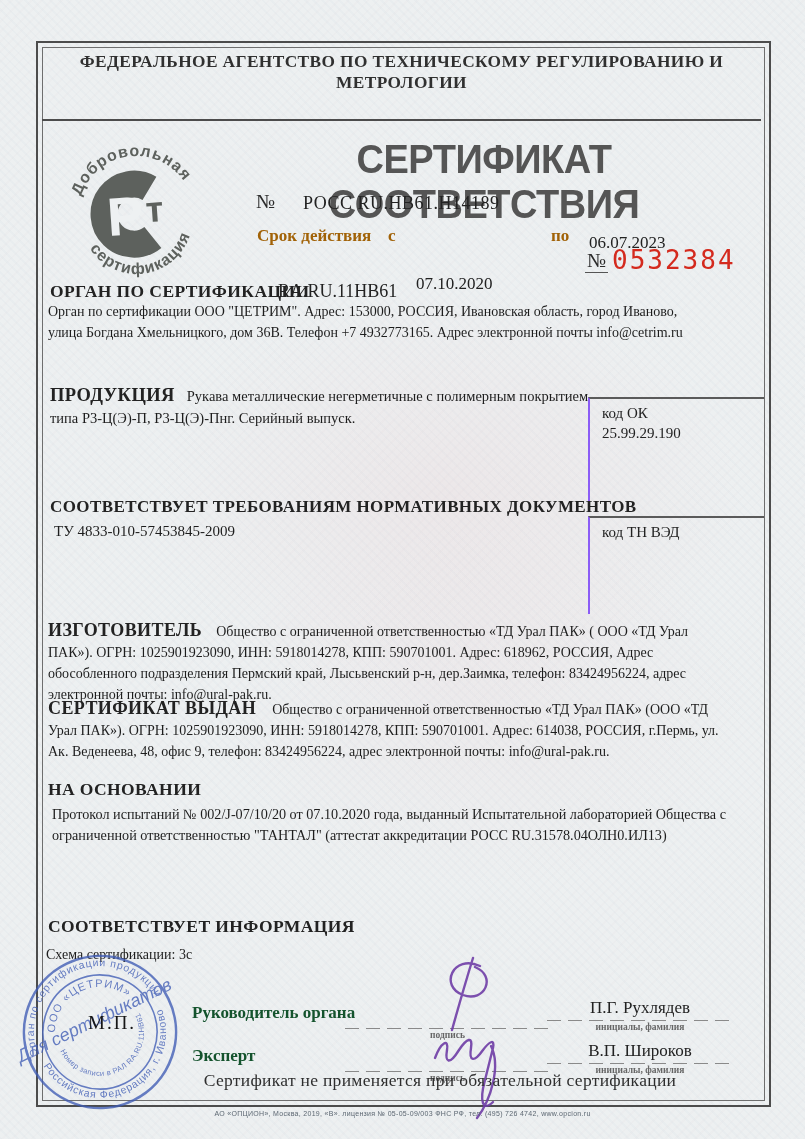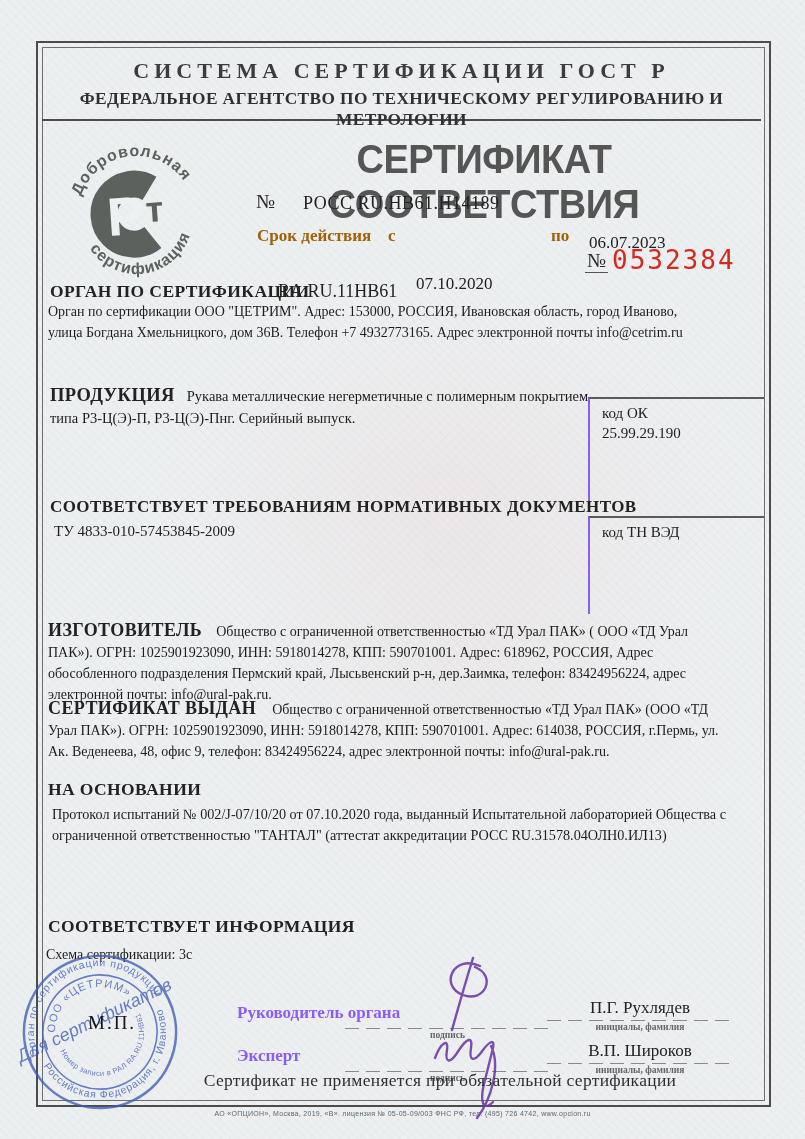--- a/index.html
+++ b/index.html
@@ -40,21 +40,21 @@
                   letter-spacing:2px; }
 
   .sec-heading { font-weight:bold; font-size:17px; letter-spacing:0.4px; color:#222; }
   .sec-body { font-size:14px; line-height:1.5; color:#1d1d1d; }
 
   .code-box { position:absolute; border-top:2px solid #5a5a5a; border-left:2px solid #8b5cf6;
               padding:6px 0 0 12px; font-size:15px; color:#222; }
   .code-box .code-val { margin-top:3px; font-size:15px; }
 
   
-  .sig-role { position:absolute; font-weight:bold; font-size:17px; color:#8b5cf6;margin-left:45px; }
+  .sig-role { position:absolute; font-weight:bold; font-size:17px; color:#14532d; }
   .dash-line { height:1px;
                background-image:repeating-linear-gradient(90deg,#8a8a8a 0 14px, transparent 14px 21px); }
   .sign-slot { position:absolute; width:205px; }
   .sign-slot .dash-line { margin-top:22px; }
   .caption { font-size:9.5px; color:#666; text-align:center; margin-top:1px;font-weight:bold; }
   .name-slot { position:absolute; width:186px; text-align:center; }
   .name-slot .nm { font-size:17px; color:#222; padding-bottom:2px; }
   .note-line { position:absolute; left:120px; top:1070px; width:640px; text-align:center;
                font-size:17.5px; letter-spacing:0.3px; color:#2e2e2e; }
   .mp-mark { position:absolute; left:88px; top:1012px; font-size:19px; letter-spacing:2px;
@@ -67,21 +67,20 @@
   svg text { font-family:"Liberation Sans", sans-serif; }
 </style>
 </head>
 <body>
 
 <div class="outer-frame">
   <div class="inner-frame"></div>
 </div>
 
 <div class="header-box">
-  <div class="header-line1">СИСТЕМА СЕРТИФИКАЦИИ ГОСТ Р</div>
   <div class="header-line2">ФЕДЕРАЛЬНОЕ АГЕНТСТВО ПО ТЕХНИЧЕСКОМУ РЕГУЛИРОВАНИЮ И МЕТРОЛОГИИ</div>
 </div>
 
 <svg class="abs" style="left:56px; top:126px;" width="162" height="164" viewBox="0 0 162 164">
   <defs>
     <path id="logo-arc-top" d="M 22,88 A 58 58 0 0 1 138,88"></path>
     <path id="logo-arc-bottom" d="M 24,92 A 56 56 0 0 0 136,92"></path>
   </defs>
   <g transform="rotate(-8 80 88)" fill="#5d615d">
     <text font-size="16" font-weight="bold" letter-spacing="1">

